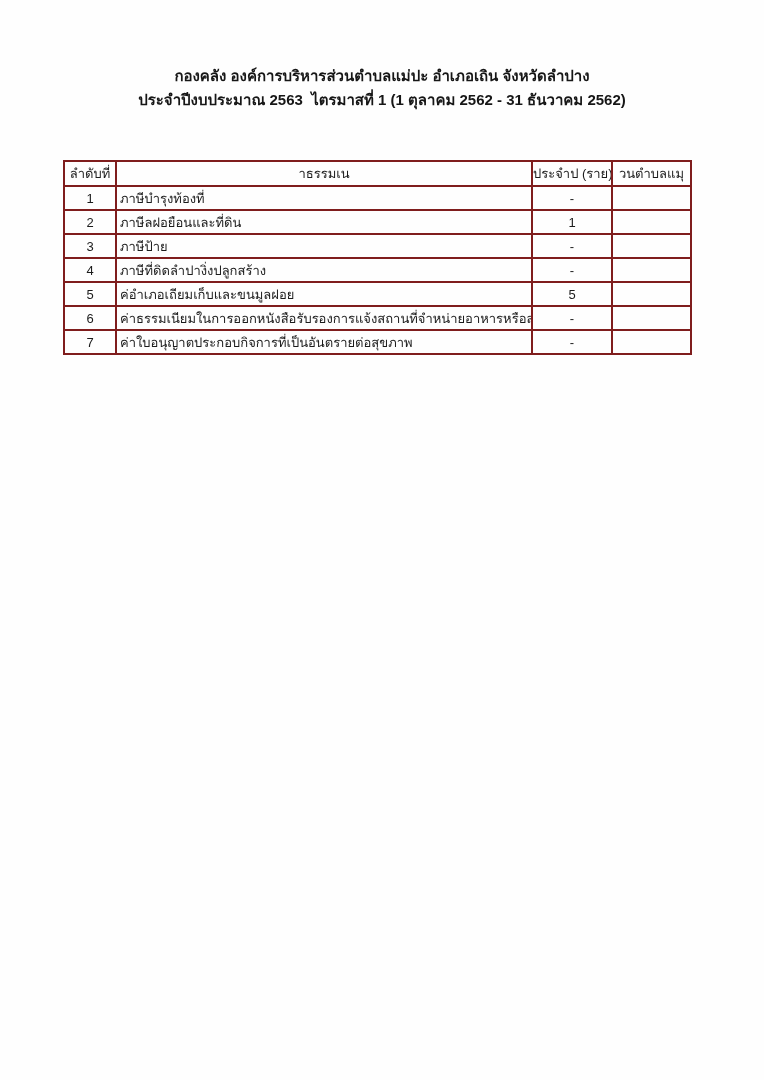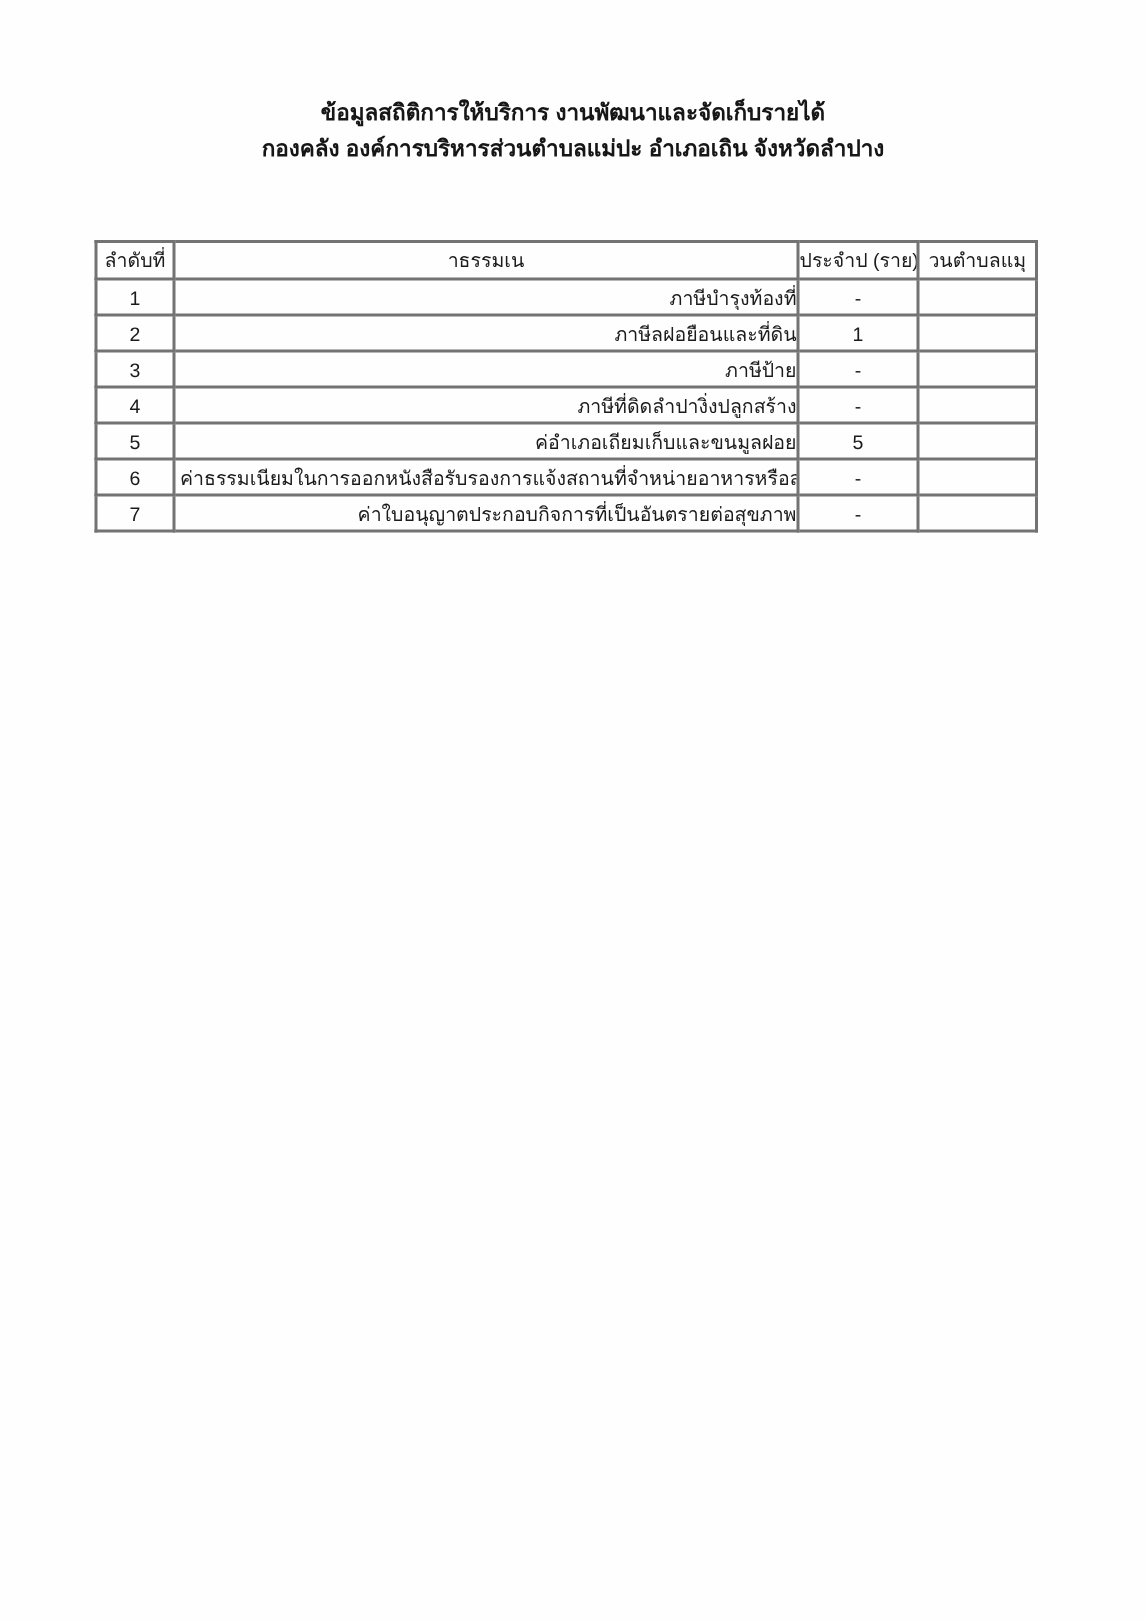--- a/index.html
+++ b/index.html
@@ -35,45 +35,45 @@
     position: absolute;
     top: 160px;
     left: 63px;
     border-collapse: collapse;
     table-layout: fixed;
     width: 627px;
     font-size: 13px;
     color: #1b1b1b;
   }
   .stats-table th, .stats-table td {
-    border: 2px solid #737373;
+    border: 2px solid #7f1d1d;
     font-weight: normal;
     vertical-align: middle;
     overflow: hidden;
     white-space: nowrap;
   }
   .stats-table th { height: 25px; text-align: center; }
   .stats-table td { height: 24px; }
   .col-no     { width: 52px; }
   .col-item   { width: 416px; }
   .col-count  { width: 80px; }
   .col-remark { width: 79px; }
   .cell-no     { text-align: center; }
-  .cell-item   { text-align: right; padding-left: 3px; }
+  .cell-item   { text-align: left; padding-left: 3px; }
   .cell-count  { text-align: center; }
   .cell-remark { text-align: center; }
 </style>
 </head>
 <body>
 
 <div class="page">
 
   <div class="title-block">
-    <div class="title-line">ข้อมูลสถิติการให้บริการ งานพัฒนาและจัดเก็บรายได้</div>
     <div class="title-line">กองคลัง องค์การบริหารส่วนตำบลแม่ปะ อำเภอเถิน จังหวัดลำปาง</div>
+    <div class="title-line">ประจำปีงบประมาณ 2563  ไตรมาสที่ 1 (1 ตุลาคม 2562 - 31 ธันวาคม 2562)</div>
   </div>
 
   <table class="stats-table">
     <colgroup>
       <col class="col-no">
         <col class="col-item">
         <col class="col-count">
         <col class="col-remark">
     </colgroup>
     <thead>

